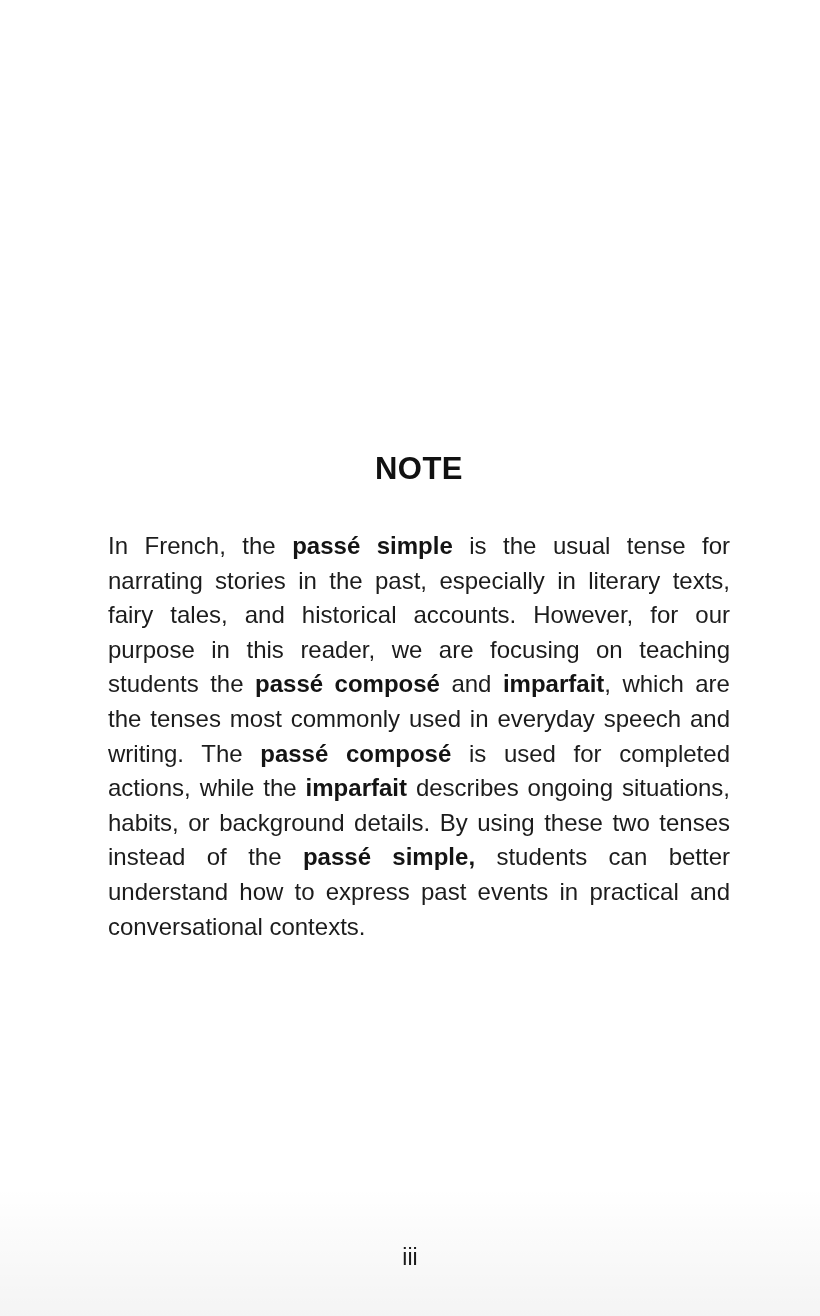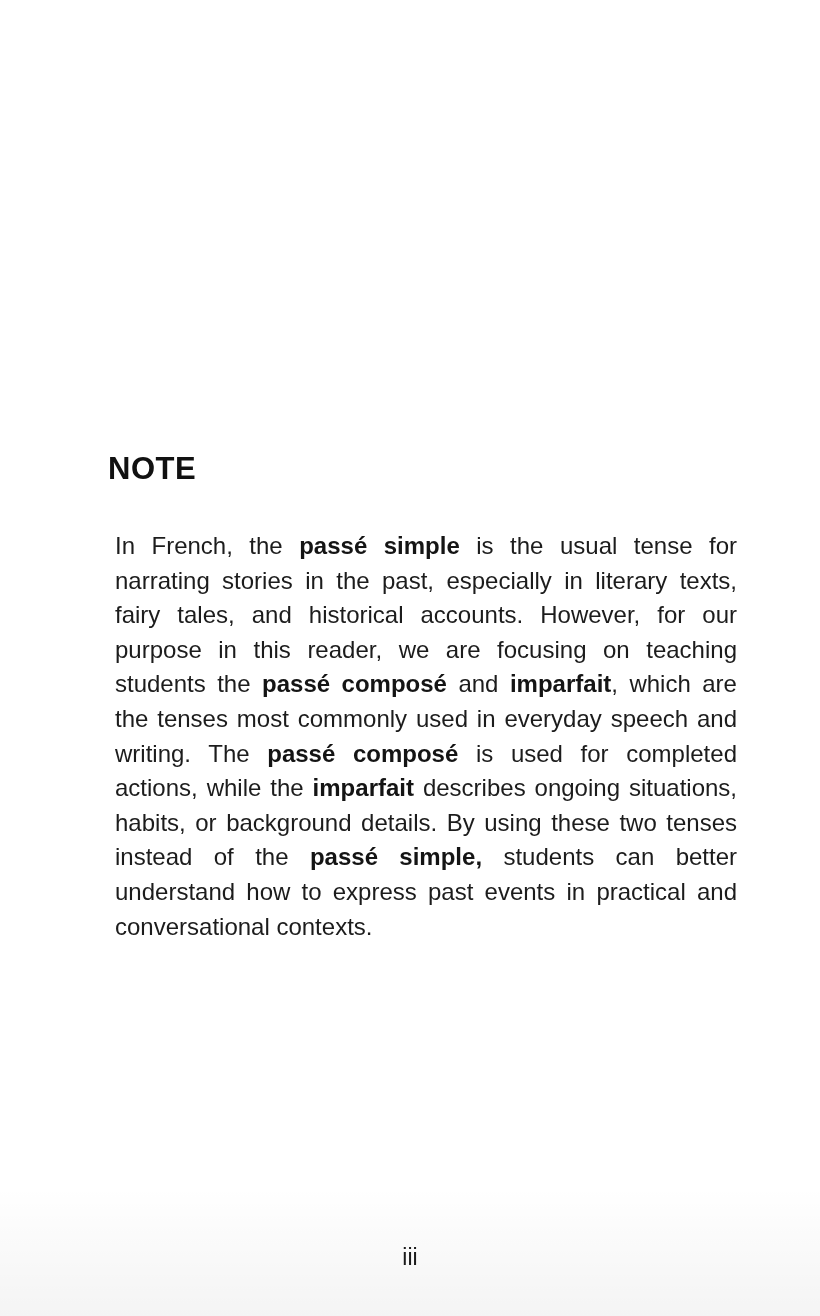--- a/index.html
+++ b/index.html
@@ -31,31 +31,31 @@
     height: 130px;
     background: linear-gradient(to bottom, rgba(0,0,0,0) 0%, rgba(0,0,0,0.045) 100%);
     pointer-events: none;
   }
   .note-heading {
     position: absolute;
     top: 453px;
     left: 108px;
     width: 622px;
     margin: 0;
-    text-align: left;
+    text-align: center;
     font-size: 31px;
     line-height: 1.05;
     font-weight: 700;
     color: #111111;
     letter-spacing: 0.5px;
   }
   .note-paragraph {
     position: absolute;
     top: 529px;
-    left: 115px;
+    left: 108px;
     width: 622px;
     margin: 0;
     font-size: 24px;
     line-height: 34.6px;
     text-align: justify;
     text-justify: inter-word;
     color: #1c1c1c;
   }
   .note-paragraph .bold {
     font-weight: 700;

